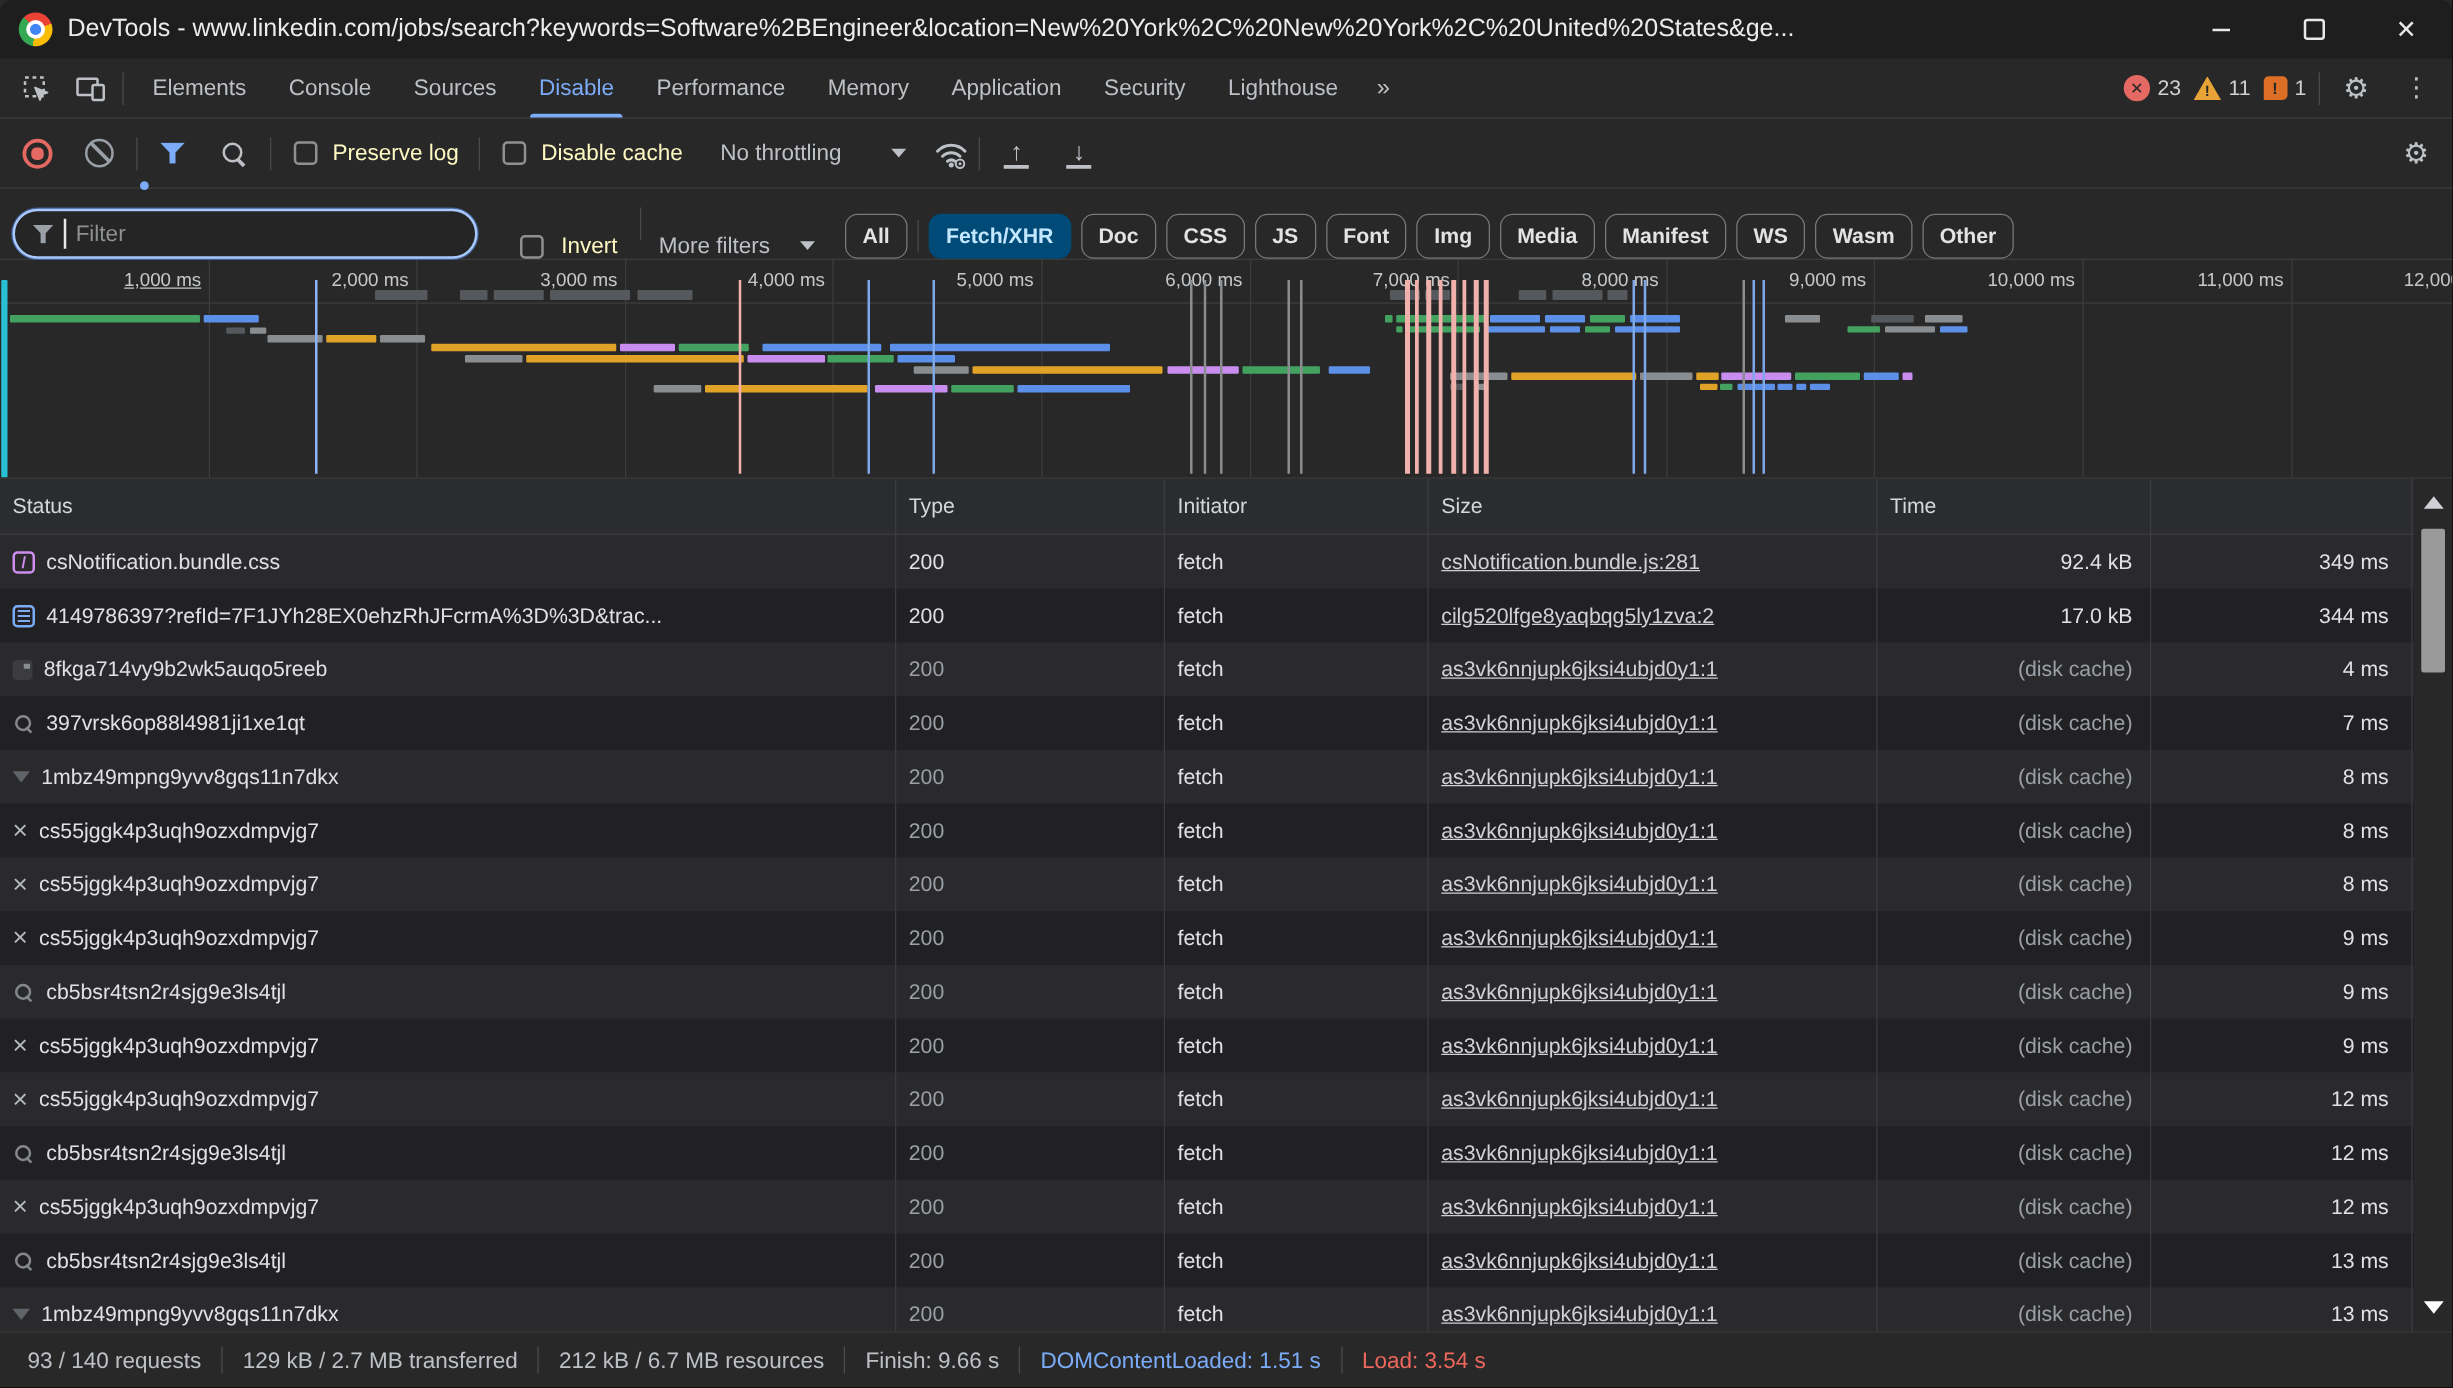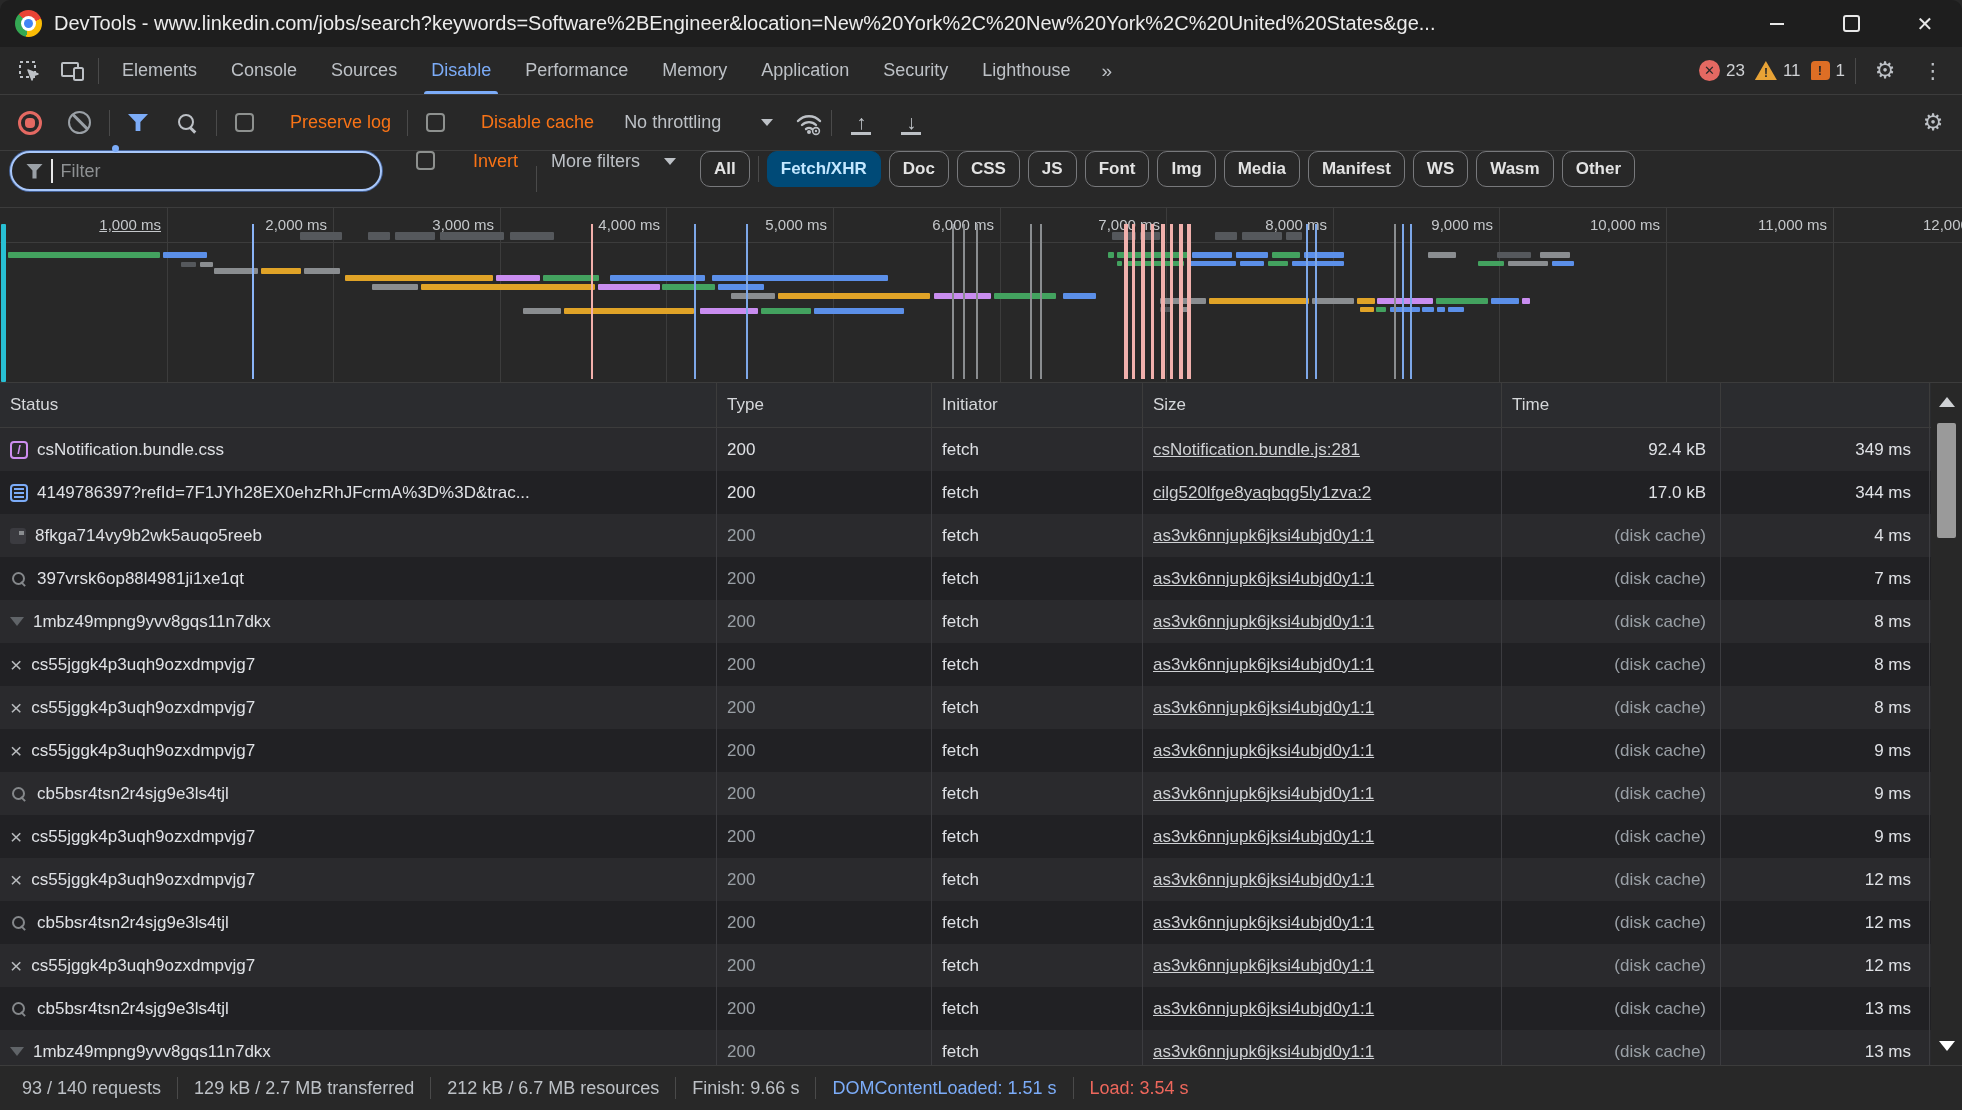--- a/index.html
+++ b/index.html
@@ -44,29 +44,29 @@
   .rec-btn { width:24px; height:24px; border:3px solid #e46962; border-radius:50%; position:relative; margin:0 8px; }
   .rec-btn::after { content:""; position:absolute; inset:4px; background:#e46962; border-radius:4px; }
   .clear-btn { width:23px; height:23px; border:2.5px solid #9aa0a6; border-radius:50%; position:relative; margin:0 10px; }
   .clear-btn::after { content:""; position:absolute; left:50%; top:-2px; width:2.5px; height:22px; background:#9aa0a6; transform:translateX(-50%) rotate(-45deg); }
   .funnel-blue { width:20px; height:17px; background:#7cacf8; clip-path:polygon(0 0,100% 0,62% 47%,62% 100%,38% 100%,38% 47%); position:relative; margin:0 10px; }
   .funnel-dot { position:absolute; width:7px; height:7px; border-radius:50%; background:#7cacf8; margin-left:-6px; margin-top:14px; }
   .search-glyph { width:22px; height:22px; position:relative; margin:0 10px; }
   .search-glyph::before { content:""; position:absolute; left:2px; top:2px; width:12px; height:12px; border:2.5px solid #bdc1c6; border-radius:50%; }
   .search-glyph::after { content:""; position:absolute; left:15px; top:14px; width:2.5px; height:8px; background:#bdc1c6; transform:rotate(-45deg); }
   .checkbox { width:19px; height:19px; border:2px solid #8e918f; border-radius:4px; margin:0 4px 0 10px; flex:0 0 auto; }
-  .ctl-label { color:#f97316; margin-right:8px; white-space:nowrap;margin-left:24px; }
+  .ctl-label { color:#fef9c3; margin-right:8px; white-space:nowrap; }
   .throttle { display:flex; align-items:center; gap:40px; margin-left:14px; }
   .caret-down { width:0; height:0; border-left:6px solid transparent; border-right:6px solid transparent; border-top:7px solid #bdc1c6; }
   .har-arrow { position:relative; width:26px; height:24px; margin:0 8px; display:flex; align-items:flex-start; justify-content:center; color:#bdc1c6; font-size:20px; font-weight:bold; }
   .har-arrow::after { content:""; position:absolute; bottom:0; left:3px; right:3px; height:2.5px; background:#bdc1c6; }
   .toolbar-spacer { flex:1; }
 
   
-  .filterbar { height:57px; border-bottom:1px solid #3c3c3c; display:flex; align-items:flex-start; padding:0 10px; gap:10px; font-size:18px; }
+  .filterbar { height:57px; border-bottom:1px solid #3c3c3c; display:flex; align-items:flex-end; padding:0 10px; gap:10px; font-size:18px; }
   .filter-pill { width:372px; height:40px; border-radius:20px; background:#252525; border:2px solid #a8c7fa; box-shadow:0 0 0 1px #446196; display:flex; align-items:center; padding:0 14px; gap:8px; }
   .funnel-gray { width:17px; height:15px; background:#9aa0a6; clip-path:polygon(0 0,100% 0,62% 47%,62% 100%,38% 100%,38% 47%); flex:0 0 auto; }
   .caret-line { width:1.5px; height:24px; background:#e8e8e8; }
   .placeholder { color:#8e9193; font-size:18px; }
   .chip { height:36px; display:flex; align-items:center; padding:0 13px; border:1px solid #78797c; border-radius:10px; color:#e3e3e3; font-weight:600; font-size:17px; white-space:nowrap; }
   .chip.active { background:#004a77; border-color:#004a77; color:#c2e7ff; }
   .chips { display:flex; align-items:center; gap:8px; }
 
   
   .timeline { position:relative; height:175px; border-bottom:1px solid #3c3c3c; overflow:hidden; background:#282828; }

